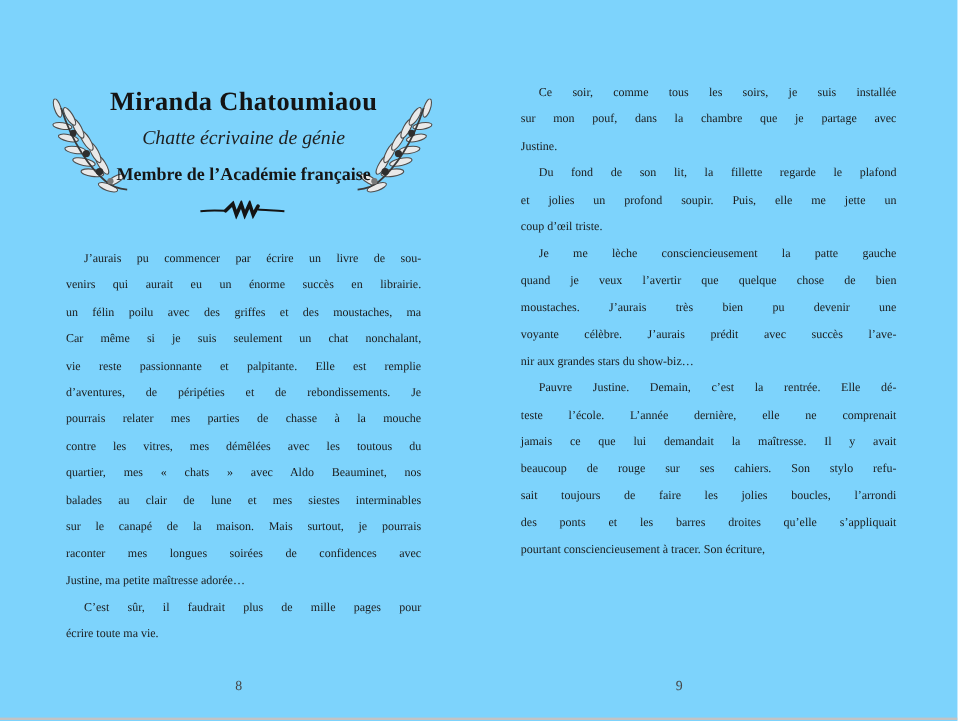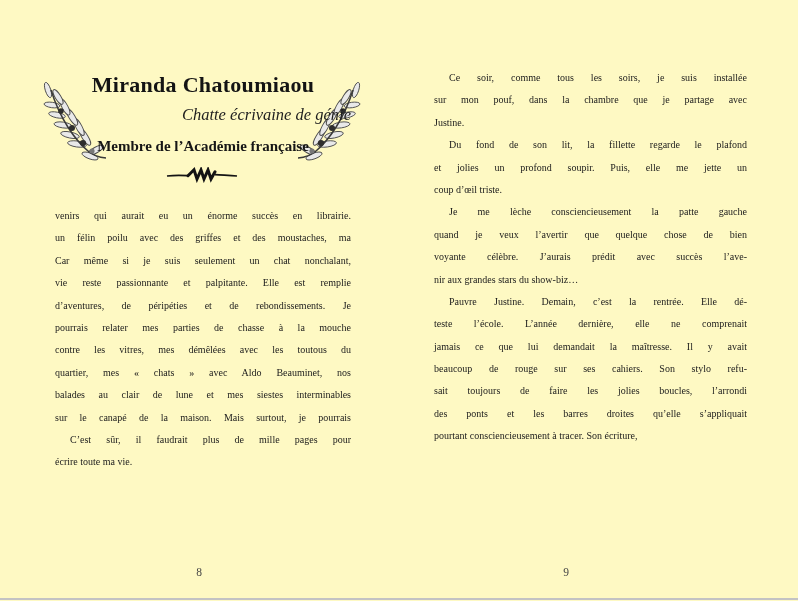--- a/index.html
+++ b/index.html
@@ -1,33 +1,33 @@
 <!DOCTYPE html>
 <html><head>
 <meta charset="utf-8">
 <style>
   html,body { margin:0; padding:0; background:#ffffff; }
   .spread {
     position:relative; width:798px; height:601px; overflow:hidden;
-    background:#fef9c3; color:#1b1b1b;
+    background:#7dd3fc; color:#1b1b1b;
     font-family:"Liberation Serif","DejaVu Serif",serif;
   }
   .scan-edge {
     position:absolute; left:0; right:0; bottom:1px; height:2px;
     background:#c3c3c3;
   }
   
   .hdr-title {
     position:absolute; left:55px; top:72px; width:296px;
     text-align:center; font-size:22px; font-weight:bold; letter-spacing:.3px;
     color:#141414;
   }
   .hdr-subtitle {
     position:absolute; left:55px; top:105px; width:296px;
-    text-align:right; font-style:italic; font-size:16.5px; color:#1e1e1e;
+    text-align:center; font-style:italic; font-size:16.5px; color:#1e1e1e;
   }
   .hdr-affil {
     position:absolute; left:55px; top:138px; width:296px;
     text-align:center; font-weight:bold; font-size:15px; color:#161616;
   }
   .branch { position:absolute; width:74px; height:84px; }
   .branch-left  { left:34px;  top:82px; transform:scaleX(-1); }
   .branch-right { left:296px; top:82px; }
   .divider { position:absolute; left:166px; top:167px; width:72px; height:16px; }
   
@@ -110,47 +110,51 @@
     <div class="hdr-subtitle">Chatte écrivaine de génie</div>
     <div class="hdr-affil">Membre de l’Académie française</div>
 
     <svg class="divider" viewBox="0 0 72 16" xmlns="http://www.w3.org/2000/svg">
       <path d="M1,9 C8,8.2 15,8.2 22,8.7" fill="none" stroke="#141414" stroke-width="1.7"></path>
       <path d="M22,8.7 L28,2.8 L31,12 L35,3 L38,12 L42,3 L45,12 L49,4.8" fill="none" stroke="#141414" stroke-width="3" stroke-linecap="round"></path>
       <path d="M49,7.6 C56,8.2 63,8.2 71,9" fill="none" stroke="#141414" stroke-width="1.7"></path>
     </svg>
 
     <div class="body-col body-left">
+        <div class="line first">J’aurais pu commencer par écrire un livre de sou-</div>
         <div class="line">venirs qui aurait eu un énorme succès en librairie.</div>
         <div class="line">un félin poilu avec des griffes et des moustaches, ma</div>
         <div class="line">Car même si je suis seulement un chat nonchalant,</div>
         <div class="line">vie reste passionnante et palpitante. Elle est remplie</div>
         <div class="line">d’aventures, de péripéties et de rebondissements. Je</div>
         <div class="line">pourrais relater mes parties de chasse à la mouche</div>
         <div class="line">contre les vitres, mes démêlées avec les toutous du</div>
         <div class="line">quartier, mes « chats » avec Aldo Beauminet, nos</div>
         <div class="line">balades au clair de lune et mes siestes interminables</div>
         <div class="line">sur le canapé de la maison. Mais surtout, je pourrais</div>
+        <div class="line">raconter mes longues soirées de confidences avec</div>
+        <div class="line last">Justine, ma petite maîtresse adorée…</div>
         <div class="line first">C’est sûr, il faudrait plus de mille pages pour</div>
         <div class="line last">écrire toute ma vie.</div>
       </div>
 
     <div class="pagenum pagenum-left">8</div>
   </div>
 
   <div>
     <div class="body-col body-right">
         <div class="line first">Ce soir, comme tous les soirs, je suis installée</div>
         <div class="line">sur mon pouf, dans la chambre que je partage avec</div>
         <div class="line last">Justine.</div>
         <div class="line first">Du fond de son lit, la fillette regarde le plafond</div>
         <div class="line">et jolies un profond soupir. Puis, elle me jette un</div>
         <div class="line last">coup d’œil triste.</div>
         <div class="line first">Je me lèche consciencieusement la patte gauche</div>
         <div class="line">quand je veux l’avertir que quelque chose de bien</div>
+        <div class="line">moustaches. J’aurais très bien pu devenir une</div>
         <div class="line">voyante célèbre. J’aurais prédit avec succès l’ave-</div>
         <div class="line last">nir aux grandes stars du show-biz…</div>
         <div class="line first">Pauvre Justine. Demain, c’est la rentrée. Elle dé-</div>
         <div class="line">teste l’école. L’année dernière, elle ne comprenait</div>
         <div class="line">jamais ce que lui demandait la maîtresse. Il y avait</div>
         <div class="line">beaucoup de rouge sur ses cahiers. Son stylo refu-</div>
         <div class="line">sait toujours de faire les jolies boucles, l’arrondi</div>
         <div class="line">des ponts et les barres droites qu’elle s’appliquait</div>
         <div class="line last">pourtant consciencieusement à tracer. Son écriture,</div>
       </div>

